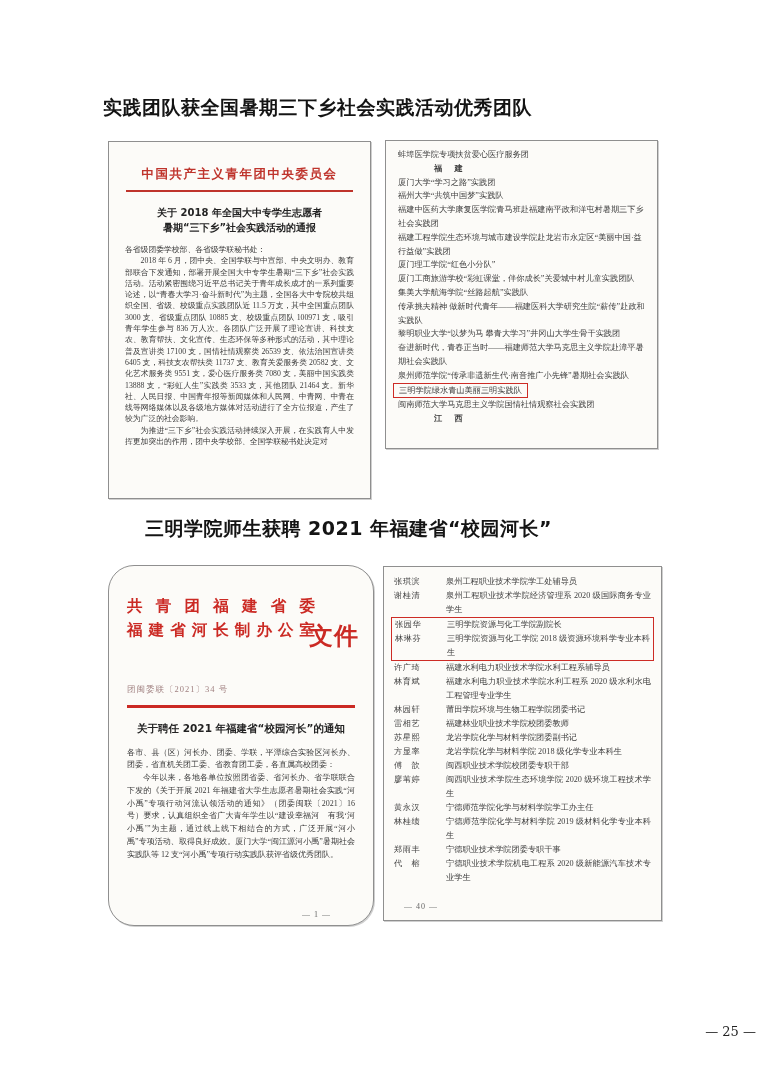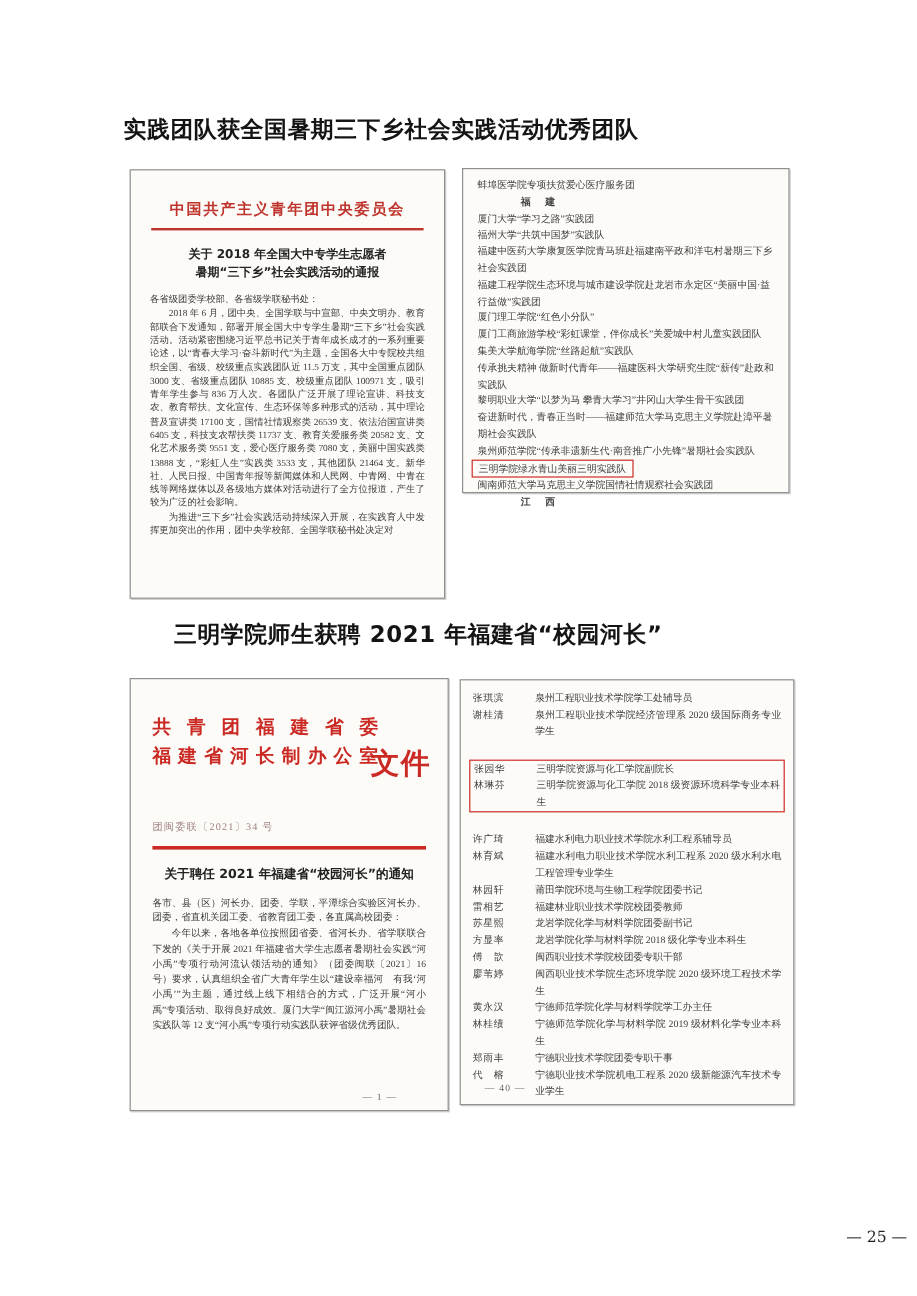--- a/index.html
+++ b/index.html
@@ -17,49 +17,49 @@
   #doc1{left:108px;top:141px;width:263px;height:358px;padding:24px 16px 10px;}
   .d1-org{color:#bf342c;font-weight:bold;font-size:12.5px;text-align:center;letter-spacing:1.5px;
           font-family:"DejaVu Sans","Liberation Sans",sans-serif;white-space:nowrap;}
   .d1-rule{height:2px;background:#bf342c;margin:7px 1px 0;}
   .d1-title{margin-top:13px;font-weight:bold;font-size:10px;line-height:15px;text-align:center;
             color:#242424;font-family:"DejaVu Sans","Liberation Sans",sans-serif;}
   .d1-salut{margin-top:9px;font-size:7.8px;line-height:11.3px;color:#3a3a3a;}
   .d1-para{font-size:7.8px;line-height:11.3px;text-align:justify;text-indent:2em;color:#3a3a3a;}
 
   
-  #list1{left:385px;top:140px;width:273px;height:271px;padding:7px 12px;
+  #list1{left:385px;top:140px;width:273px;height:309px;padding:7px 12px;
          font-size:8.2px;line-height:13.8px;}
   .l1-item{color:#3e3e3e;text-align:left;}
   .l1-item.bold{font-weight:bold;letter-spacing:2px;margin-left:36px;}
   #list1 .red-box{width:max-content;max-width:100%;box-sizing:border-box;
                   border:1.5px solid #cd2c26;padding:0 5px;margin-left:-5px;}
 
   
-  #doc2{left:108px;top:565px;width:266px;height:361px;padding:24px 18px 10px;}
+  #doc2{left:108px;top:565px;width:266px;height:361px;padding:24px 18px 10px;border-radius:26px;}
   .d2-head{position:relative;margin-top:4px;height:74px;}
   .d2-lines{width:188px;font-family:"DejaVu Sans","Liberation Sans",sans-serif;font-weight:bold;
             color:#cb2a24;font-size:15.5px;line-height:24px;}
   .d2-lines div{text-align:justify;text-align-last:justify;}
   .d2-wenjian{position:absolute;right:-4px;top:26px;font-size:24px;font-weight:bold;color:#cb2a24;
               font-family:"DejaVu Sans","Liberation Sans",sans-serif;letter-spacing:1px;}
   .d2-num{margin-top:16px;text-align:left;font-size:8.5px;color:#a08080;letter-spacing:1px;}
   .d2-rule{height:2.5px;background:#cb2a24;margin-top:9px;}
   .d2-title{margin-top:14px;text-align:center;font-weight:bold;font-size:10.5px;color:#222;
             font-family:"DejaVu Sans","Liberation Sans",sans-serif;}
   .d2-salut{margin-top:11px;font-size:8px;line-height:12.8px;text-align:justify;color:#3a3a3a;}
   .d2-para{font-size:8px;line-height:12.8px;text-align:justify;text-indent:2em;color:#3a3a3a;}
 
   
   #roster{left:383px;top:566px;width:279px;height:355px;padding:8px 10px;
           font-size:8.2px;line-height:14px;}
   .r-row{display:flex;color:#3e3e3e;}
   .r-name{width:52px;flex:none;letter-spacing:.5px;}
   .r-desc{flex:1;text-align:justify;}
-  #roster .red-box{border:1.5px solid #cd2c26;margin:16px -3px;padding:0 3px;}
+  #roster .red-box{border:1.5px solid #cd2c26;margin:0 -3px;padding:0 3px;}
 
   .scan-footer{position:absolute;bottom:6px;font-size:8px;color:#666;letter-spacing:1px;}
   .f-right{right:42px;}
   .f-left{left:20px;}
 
   .pagenum{position:absolute;right:8px;top:1024px;font-size:13px;color:#222;
            font-family:"DejaVu Serif","Liberation Serif",serif;}
 </style>
 </head>
 <body>

